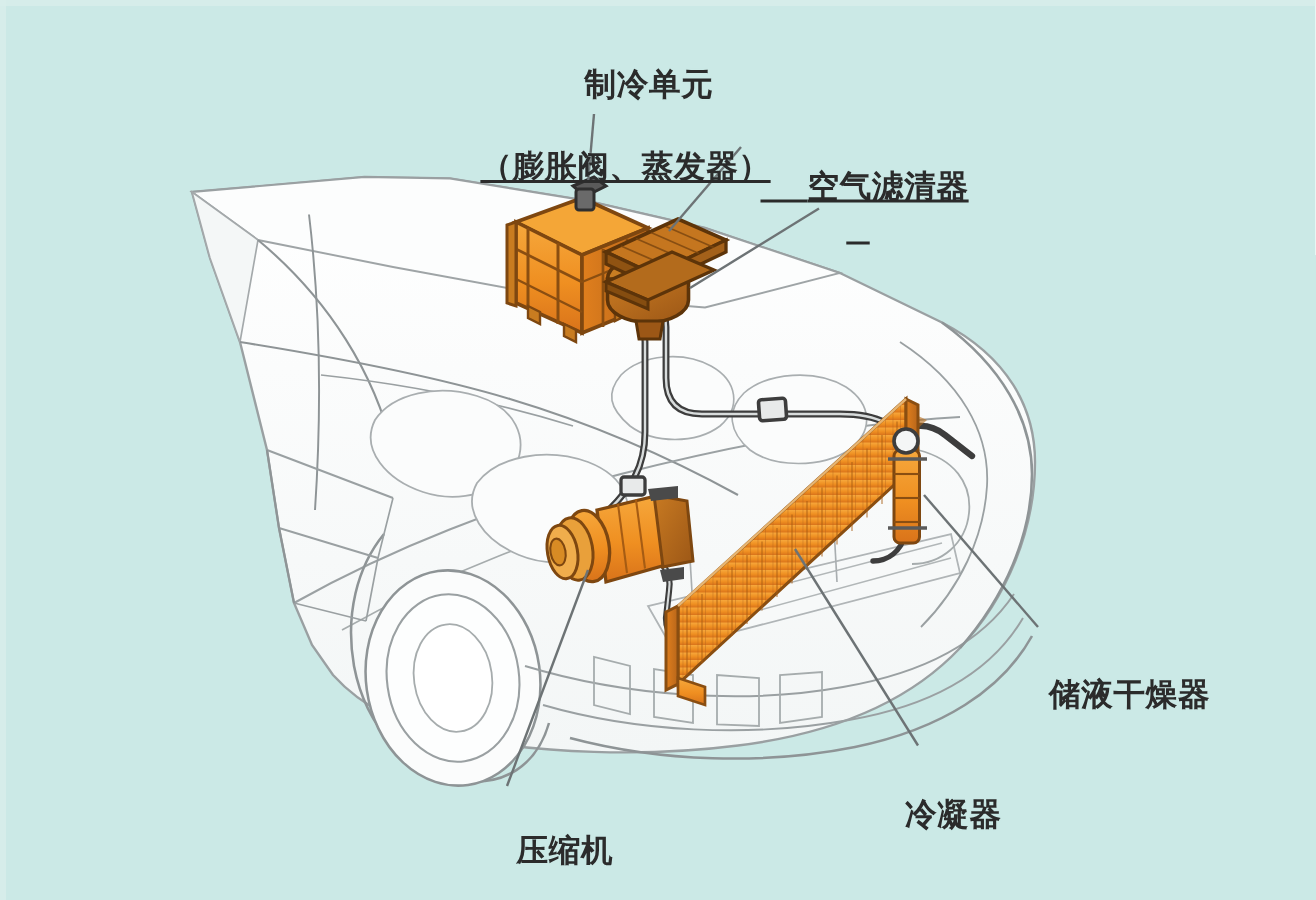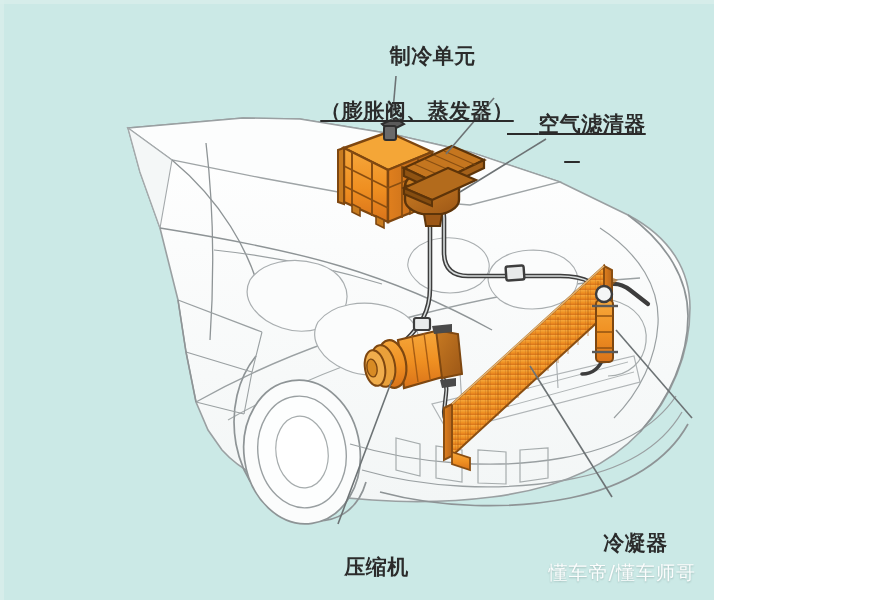--- a/index.html
+++ b/index.html
@@ -2,21 +2,21 @@
 <html><head>
 <meta charset="utf-8">
 <style>
   html, body {
     margin: 0;
     padding: 0;
     background: #ffffff;
   }
   #canvas {
     position: relative;
-    width: 714px;
+    width: 877px;
     height: 600px;
     overflow: hidden;
     font-family: "DejaVu Sans", "Liberation Sans", sans-serif;
   }
   #diagram-svg {
     position: absolute;
     top: 0; left: 0;
     width: 877px;
     height: 600px;
     display: block;
@@ -320,25 +320,25 @@
     <span>制冷单元</span>
     <span class="label-line2">（膨胀阀、蒸发器）</span>
   </div>
 
   <div class="label" style="left:507px; top:84px; width:130px;text-decoration:underline;">
     <span>空气滤清器</span>
   </div>
 
 
   <div class="label" style="left:668px; top:423px; width:130px;">
+    <span>储液干燥器</span>
   </div>
 
   <div class="label" style="left:572px; top:503px; width:82px;">
     <span>冷凝器</span>
   </div>
 
   <div class="label" style="left:313px; top:527px; width:82px;">
     <span>压缩机</span>
   </div>
 
-  <div id="watermark">懂车帝/懂车师哥</div>
 
 </div>
 
 </body></html>

